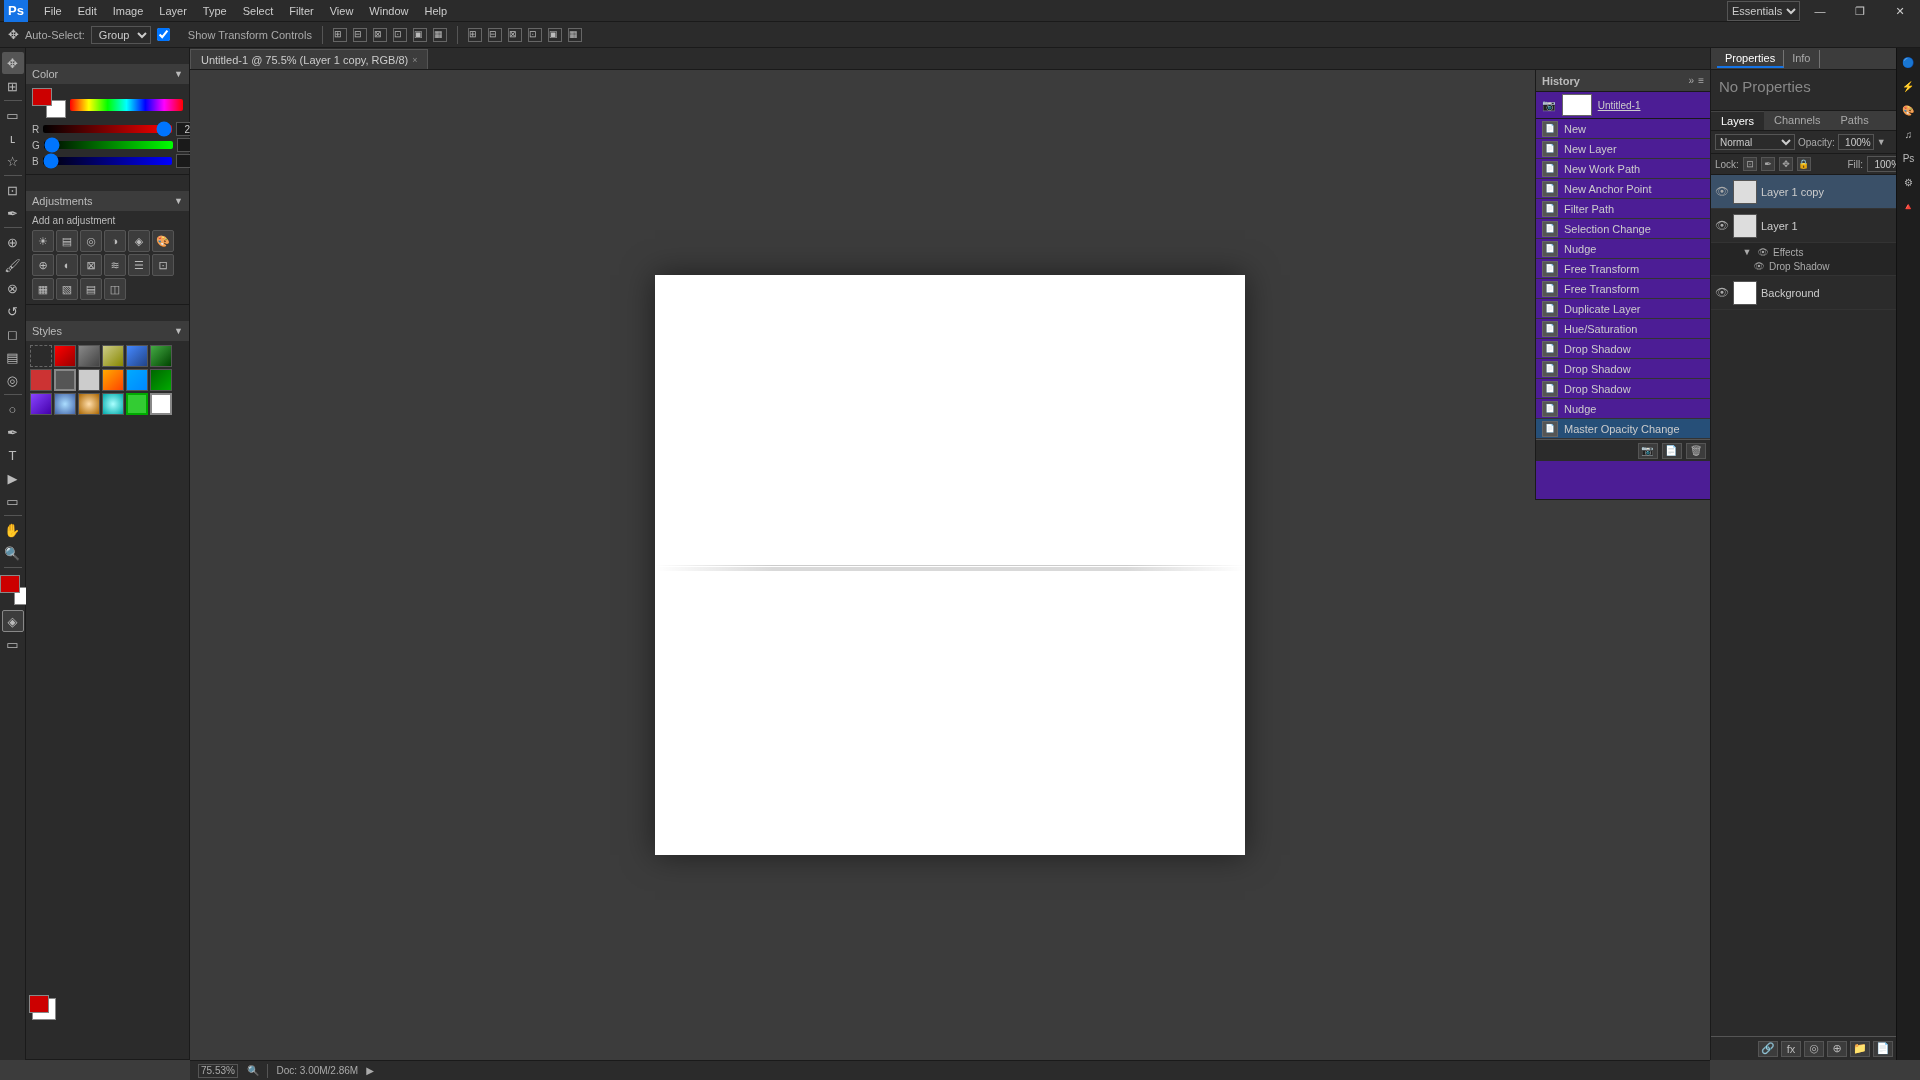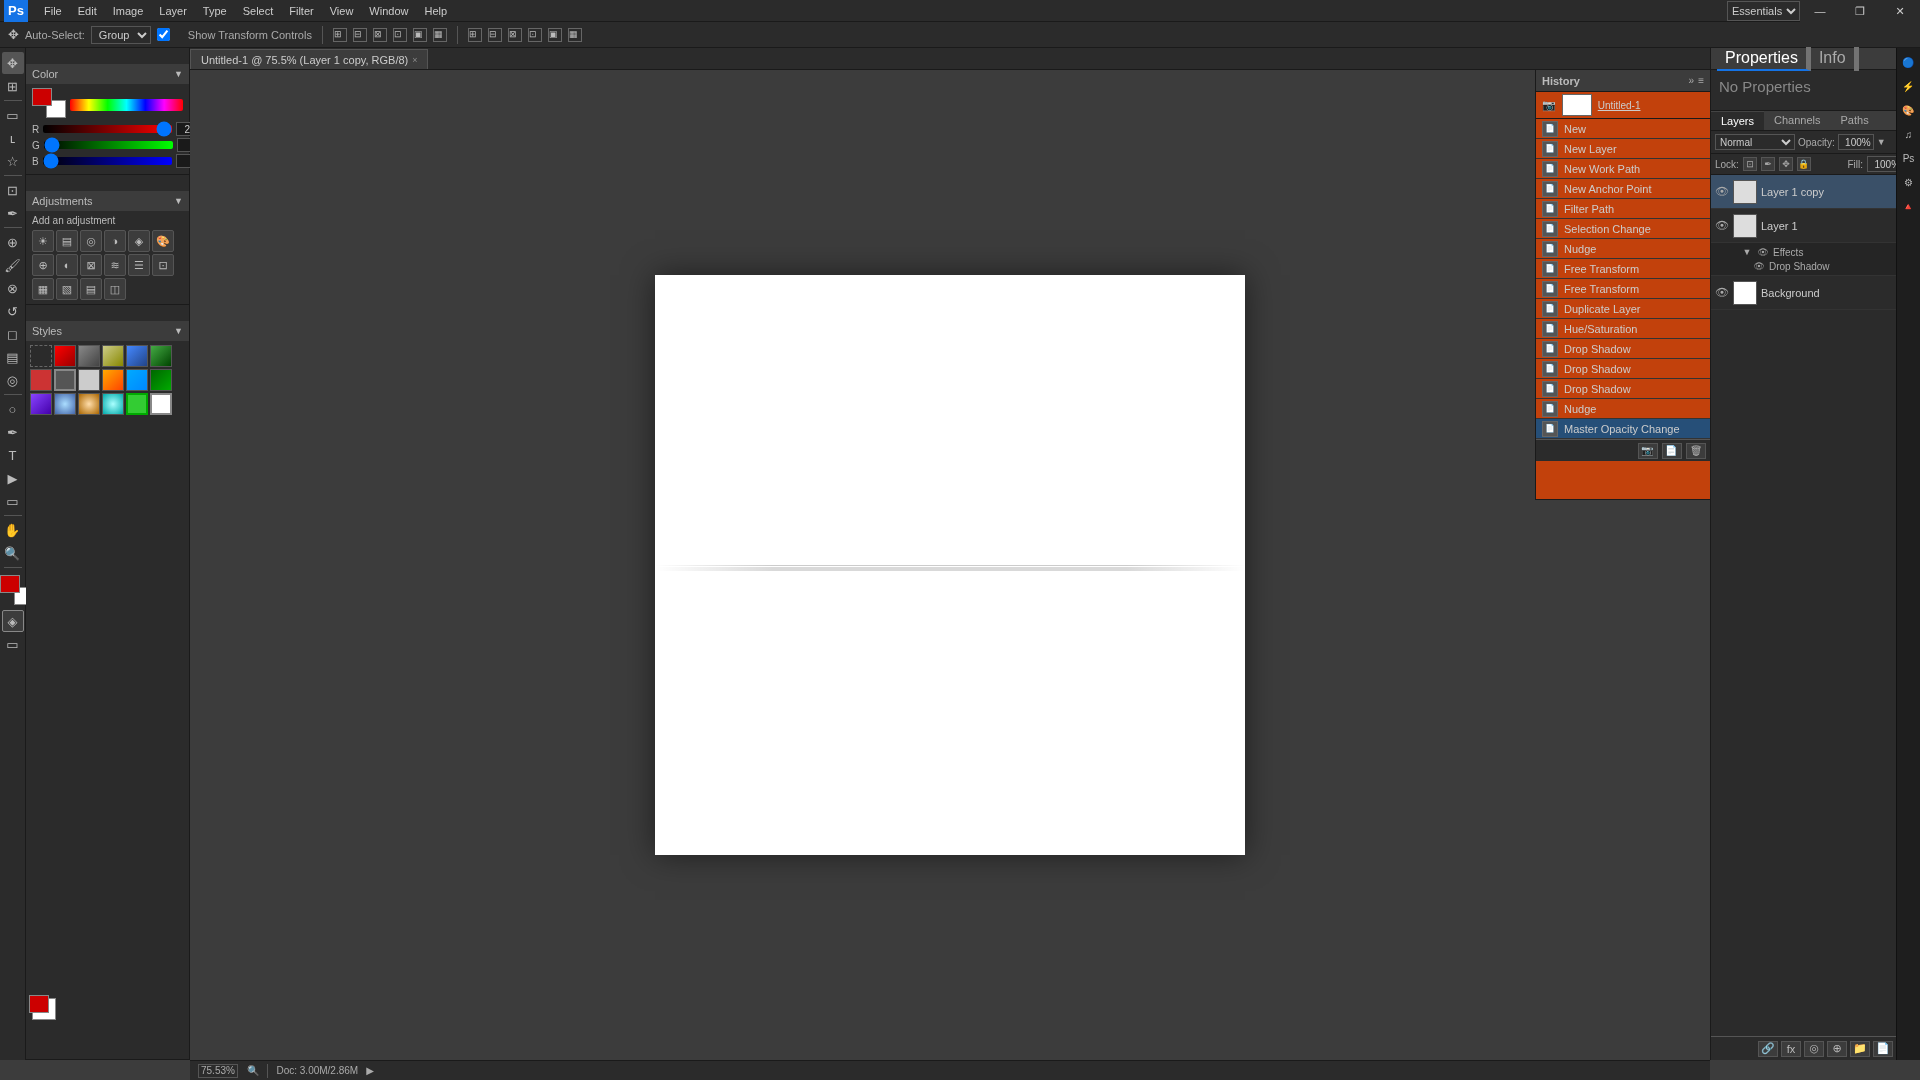--- a/index.html
+++ b/index.html
@@ -64,21 +64,21 @@
     #status-bar { position: absolute; bottom: 0; left: 190px; right: 210px; height: 20px; background: #2b2b2b; border-top: 1px solid #1a1a1a; display: flex; align-items: center; padding: 0 8px; gap: 8px; font-size: 10px; color: #aaa; }
     .status-zoom { display: flex; align-items: center; gap: 9px; }
 
     
     #tab-bar { position: absolute; top: 48px; left: 190px; right: 210px; height: 22px; background: #2b2b2b; display: flex; align-items: flex-end; border-bottom: 1px solid #1a1a1a; }
     .tab { padding: 2px 10px; background: #4a4a4a; border: 1px solid #555; border-bottom: none; color: #ccc; font-size: 11px; cursor: pointer; display: flex; align-items: center; gap: 4px; height: 20px; }
     .tab.active { background: #3c3c3c; }
     .tab-close { font-size: 9px; color: #888; cursor: pointer; }
 
     
-    #history-panel { position: absolute; top: 48px; right: 210px; width: 175px; background: #c2410c; border-left: 1px solid #1a1a1a; border-bottom: 1px solid #1a1a1a; }
+    #history-panel { position: absolute; top: 48px; right: 210px; width: 175px; background: #4c1d95; border-left: 1px solid #1a1a1a; border-bottom: 1px solid #1a1a1a; }
     .hist-header { height: 22px; background: #3c3c3c; display: flex; align-items: center; justify-content: space-between; padding: 0 6px; border-bottom: 1px solid #1a1a1a; }
     .hist-title { font-size: 11px; color: #bbb; font-weight: bold; }
     .hist-controls { display: flex; gap: 4px; }
     .hist-btn { font-size: 10px; color: #aaa; cursor: pointer; }
     .hist-snapshot { display: flex; align-items: center; gap: 6px; padding: 2px 6px; border-bottom: 1px solid #1a1a1a; }
     .hist-snapshot-thumb { width: 30px; height: 22px; background: #fff; border: 1px solid #666; }
     .hist-snapshot-label { font-size: 10px; color: #ccc; text-decoration: underline; }
     .hist-item { display: flex; align-items: center; gap: 6px; padding: 2px 6px; border-bottom: 1px solid #333; cursor: pointer; height: 20px; }
     .hist-item.active { background: #264f78; }
     .hist-icon { width: 16px; height: 16px; background: #555; border: 1px solid #666; display: flex; align-items: center; justify-content: center; font-size: 9px; color: #ccc; }
@@ -86,21 +86,21 @@
     .hist-footer { height: 22px; background: #2b2b2b; border-top: 1px solid #555; display: flex; align-items: center; justify-content: flex-end; gap: 4px; padding: 0 4px; }
     .hist-foot-btn { width: 20px; height: 16px; background: #3c3c3c; border: 1px solid #555; display: flex; align-items: center; justify-content: center; font-size: 10px; cursor: pointer; color: #bbb; }
 
     
     #right-panels { position: absolute; top: 48px; right: 0; width: 210px; bottom: 20px; background: #2b2b2b; border-left: 1px solid #1a1a1a; display: flex; flex-direction: column; }
     .rpanel-header { height: 22px; background: #3c3c3c; display: flex; align-items: center; justify-content: space-between; padding: 0 6px; border-bottom: 1px solid #1a1a1a; }
 
     
     #properties-section { border-bottom: 1px solid #1a1a1a; }
     .prop-tabs { display: flex; border-bottom: 1px solid #1a1a1a; }
-    .prop-tab { padding: 2px 8px; font-size: 16px; color: #aaa; cursor: pointer; border-right: 5px solid #737373; }
+    .prop-tab { padding: 2px 8px; font-size: 11px; color: #aaa; cursor: pointer; border-right: 1px solid #737373; }
     .prop-tab.active { color: #fff; border-bottom: 2px solid #1473e6; }
     .prop-content { padding: 8px; font-size: 15px; color: #888; min-height: 40px; }
 
     
     #layers-section { flex: 1; display: flex; flex-direction: column; overflow: hidden; }
     .layer-tabs { display: flex; border-bottom: 1px solid #1a1a1a; background: #3c3c3c; }
     .layer-tab { padding: 3px 10px; font-size: 11px; color: #aaa; cursor: pointer; }
     .layer-tab.active { color: #fff; background: #2b2b2b; border-top: 1px solid #444; }
     .layer-options { padding: 3px 4px; background: #2b2b2b; display: flex; align-items: center; gap: 3px; border-bottom: 1px solid #1a1a1a; flex-wrap: wrap; }
     .layer-blend { background: #2b2b2b; border: 1px solid #555; color: #ccc; font-size: 10px; height: 16px; width: 80px; }

